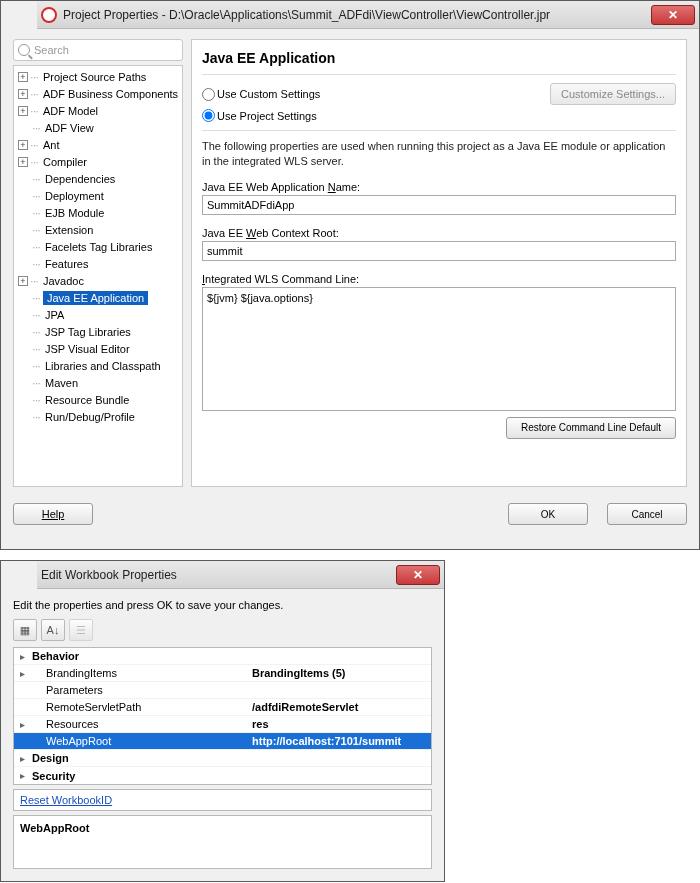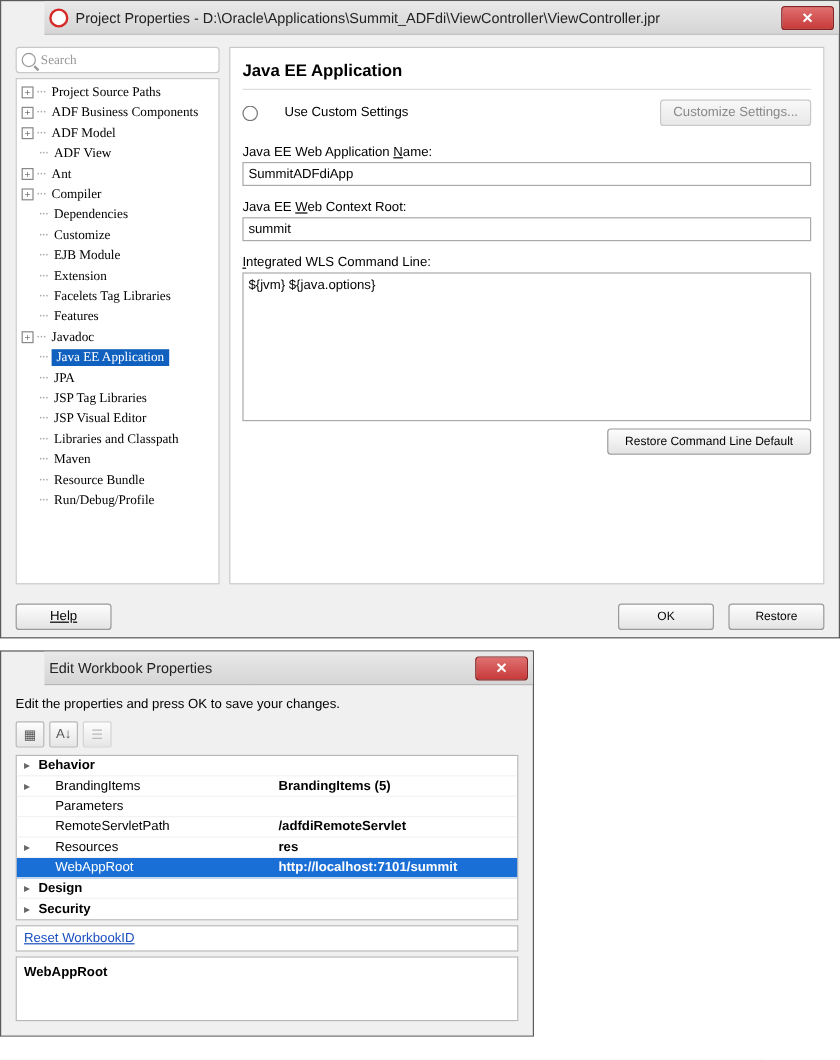--- a/index.html
+++ b/index.html
@@ -48,21 +48,20 @@
   
   .dialog-body {
     display: flex;
     padding: 10px 12px 8px 12px;
     gap: 8px;
   }
   .left-pane {
     width: 170px;
     display: flex;
     flex-direction: column;
-    font-family: Liberation Serif, serif;
   }
   .search-box {
     height: 22px;
     border: 1px solid #c8c8c8;
     border-radius: 3px;
     background: #fff;
     display: flex; align-items: center;
     padding: 0 4px;
     margin-bottom: 4px;
   }
@@ -134,21 +133,21 @@
   .page-head {
     font-size: 14px;
     font-weight: bold;
     padding: 4px 0 8px 0;
     border-bottom: 1px solid #ddd;
     margin-bottom: 8px;
   }
   .radio-row {
     display: flex; align-items: center;
     margin-bottom: 4px;
-    gap: 20px;
+    gap: 0;
   }
   .radio-row input[type=radio] { margin: 0 2px 0 0; }
   .cust-btn {
     margin-left: auto;
     height: 22px;
     padding: 0 10px;
     border: 1px solid #c8c8c8;
     background: linear-gradient(#f8f8f8,#e8e8e8);
     border-radius: 3px;
     color: #888;
@@ -193,39 +192,40 @@
     height: 22px;
     padding: 0 14px;
     border: 1px solid #9a9a9a;
     background: linear-gradient(#fdfdfd,#e4e4e4);
     border-radius: 3px;
     font-size: 10px;
   }
   
   .bottom-bar {
     display: flex;
-    padding: 8px 12px 6px 12px;
-    gap: 12px;
+    padding: 8px 12px 24px 12px;
+    gap: 0;
     align-items: flex-start;
   }
   .bottom-bar .help-btn {
     height: 22px;
     width: 80px;
     border: 1px solid #9a9a9a;
     background: linear-gradient(#fdfdfd,#e4e4e4);
     border-radius: 3px;
     font-size: 11px;
     text-decoration: underline;
   }
   .bottom-bar .spacer-line {
     flex: 1;
     height: 1px;
   }
   .bottom-bar .ok-btn, .bottom-bar .cancel-btn {
     width: 80px;
+    margin-left: 19px;
   }
 
   
   .window2 {
     width: 445px;
     border: 1px solid #5a5a5a;
     background: #f0f0f0;
     margin-top: 10px;
   }
   .body2 {
@@ -261,21 +261,21 @@
   .pg-row .arrow {
     width: 12px;
     color: #666;
     font-size: 10px;
     display: inline-block;
   }
   .pg-row .arrow.down::before { content: '▾'; }
   .pg-row .arrow.right::before { content: '▸'; }
   .pg-row .key { width: 200px; }
   .pg-row .key.indent1 { padding-left: 14px; }
-  .pg-row .val { flex: 1; }
+  .pg-row .val { flex: 1; margin-left: 20px; }
   .pg-row.cat .key { font-weight: bold; }
   .pg-row.selected {
     background: #1a6fd6;
     color: #fff;
   }
   .pg-row.selected .arrow { color: #fff; }
   .reset-box {
     border: 1px solid #b8b8b8;
     background: #fff;
     padding: 4px 6px;
@@ -337,21 +337,21 @@
             <span class="expander">+</span>
             <span class="dots">···</span>
             <span class="label">Compiler</span>
           </div>
           <div class="tree-row child">
             <span class="dots">···</span>
             <span class="label">Dependencies</span>
           </div>
           <div class="tree-row child">
             <span class="dots">···</span>
-            <span class="label">Customize</span>
+            <span class="label">Deployment</span>
           </div>
           <div class="tree-row child">
             <span class="dots">···</span>
             <span class="label">EJB Module</span>
           </div>
           <div class="tree-row child">
             <span class="dots">···</span>
             <span class="label">Extension</span>
           </div>
           <div class="tree-row child">
@@ -403,21 +403,26 @@
     </div>
 
     <div class="right-pane">
       <div class="page-head">Java EE Application</div>
 
       <div class="radio-row">
         <input type="radio" name="sett" style="">
         <span>Use Custom Settings</span>
         <button class="cust-btn" disabled="">Customize Settings...</button>
       </div>
-
+      <div class="radio-row">
+        <input type="radio" name="sett" checked="" style="">
+        <span>Use Project Settings</span>
+      </div>
+
+      <div class="desc-block">The following properties are used when running this project as a Java EE module or application in the integrated WLS server.</div>
 
       <div class="field-label">
         <span>Java EE Web Application </span><span class="u">N</span><span>ame:</span>
       </div>
       <input class="text-input" value="SummitADFdiApp" style="">
 
       <div class="field-label">
         <span>Java EE </span><span class="u">W</span><span>eb Context Root:</span>
       </div>
       <input class="text-input" value="summit" style="">
@@ -430,21 +435,21 @@
       <div class="restore-row">
         <button class="std-btn">Restore Command Line Default</button>
       </div>
     </div>
   </div>
 
   <div class="bottom-bar">
     <button class="help-btn">Help</button>
     <div class="spacer-line"></div>
     <button class="std-btn ok-btn">OK</button>
-    <button class="std-btn cancel-btn">Restore</button>
+    <button class="std-btn cancel-btn">Cancel</button>
   </div>
 </div>
 
 <div class="window2">
   <div class="titlebar">
     <span class="title-text">Edit Workbook Properties</span>
     <span class="close-btn">✕</span>
   </div>
   <div class="body2">
     <div class="intro2">Edit the properties and press OK to save your changes.</div>

